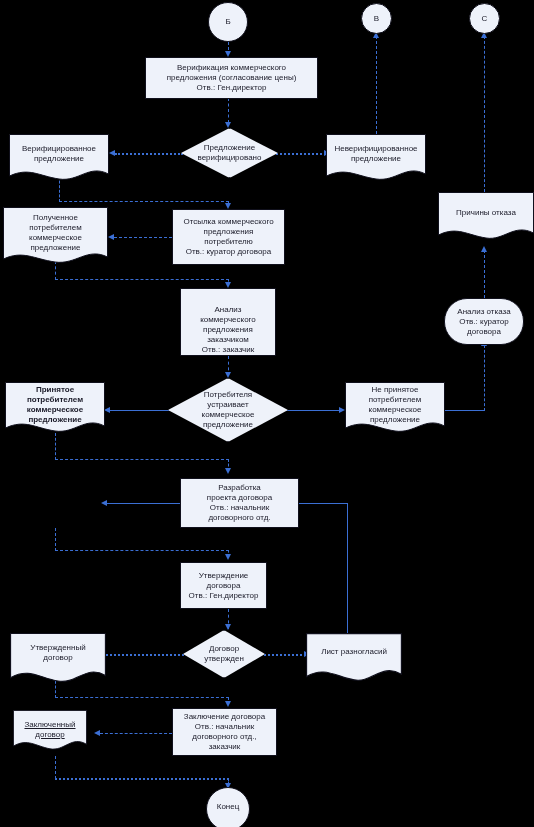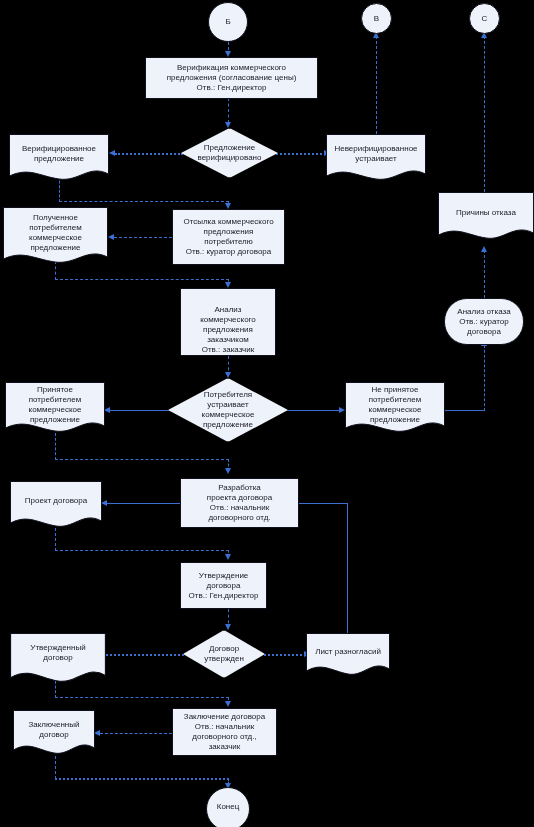--- a/index.html
+++ b/index.html
@@ -251,21 +251,21 @@
     <div class="diamond-bg"></div>
     <span class="lbl">Предложение
 верифицировано</span>
   </div>
 
   <div class="node doc" style="left:326px; top:134px; width:100px; height:50px;">
     <svg class="doc-bg" viewBox="0 0 100 50" preserveAspectRatio="none">
       <path d="M0.5,0.5 L99.5,0.5 L99.5,40 C80,30 70,48 50,45 C30,42 20,33 0.5,42 Z" fill="#eef2fa" stroke="#10101c" stroke-width="1"></path>
     </svg>
     <span class="lbl" style="margin-bottom:10px;">Неверифицированное
-устраивает</span>
+предложение</span>
   </div>
 
   <div class="node doc" style="left:438px; top:192px; width:96px; height:52px;">
     <svg class="doc-bg" viewBox="0 0 96 52" preserveAspectRatio="none">
       <path d="M0.5,0.5 L95.5,0.5 L95.5,41 C76,31 66,49 48,46 C29,43 19,34 0.5,43 Z" fill="#eef2fa" stroke="#10101c" stroke-width="1"></path>
     </svg>
     <span class="lbl" style="margin-bottom:10px;">Причины отказа</span>
   </div>
 
   <div class="node doc" style="left:3px; top:207px; width:105px; height:62px;">
@@ -296,21 +296,21 @@
   <div class="node proc" style="left:444px; top:298px; width:80px; height:47px;border-radius:23px;">
     <span class="lbl">Анализ отказа
 Отв.: куратор
 договора</span>
   </div>
 
   <div class="node doc" style="left:5px; top:382px; width:100px; height:55px;">
     <svg class="doc-bg" viewBox="0 0 100 55" preserveAspectRatio="none">
       <path d="M0.5,0.5 L99.5,0.5 L99.5,44 C80,34 70,52 50,49 C30,46 20,37 0.5,46 Z" fill="#eef2fa" stroke="#10101c" stroke-width="1"></path>
     </svg>
-    <span class="lbl" style="margin-bottom:10px;">Принятое
+    <span class="lbl" style="margin-bottom:10px;font-weight:bold;">Принятое
 потребителем
 коммерческое
 предложение</span>
   </div>
 
   <div class="node decision" style="left:168px; top:378px; width:120px; height:64px;">
     <div class="diamond-bg"></div>
     <span class="lbl">Потребителя
 устраивает
 коммерческое
@@ -320,26 +320,20 @@
   <div class="node doc" style="left:345px; top:382px; width:100px; height:55px;">
     <svg class="doc-bg" viewBox="0 0 100 55" preserveAspectRatio="none">
       <path d="M0.5,0.5 L99.5,0.5 L99.5,44 C80,34 70,52 50,49 C30,46 20,37 0.5,46 Z" fill="#eef2fa" stroke="#10101c" stroke-width="1"></path>
     </svg>
     <span class="lbl" style="margin-bottom:10px;">Не принятое
 потребителем
 коммерческое
 предложение</span>
   </div>
 
-  <div class="node doc" style="left:10px; top:481px; width:92px; height:50px;">
-    <svg class="doc-bg" viewBox="0 0 92 50" preserveAspectRatio="none">
-      <path d="M0.5,0.5 L91.5,0.5 L91.5,40 C73,30 64,48 46,45 C28,42 18,33 0.5,42 Z" fill="#eef2fa" stroke="#10101c" stroke-width="1"></path>
-    </svg>
-    <span class="lbl" style="margin-bottom:10px;">Проект договора</span>
-  </div>
 
   <div class="node proc" style="left:180px; top:478px; width:119px; height:50px;">
     <span class="lbl">Разработка
 проекта договора
 Отв.: начальник
 договорного отд.</span>
   </div>
 
   <div class="node proc" style="left:180px; top:562px; width:87px; height:47px;">
     <span class="lbl">Утверждение
@@ -354,28 +348,28 @@
     <span class="lbl" style="margin-bottom:8px;">Утвержденный
 договор</span>
   </div>
 
   <div class="node decision" style="left:183px; top:630px; width:82px; height:48px;">
     <div class="diamond-bg"></div>
     <span class="lbl">Договор
 утвержден</span>
   </div>
 
-  <div class="node doc" style="left:306px; top:633px; width:84px; height:46px;">
+  <div class="node doc" style="left:306px; top:633px; width:96px; height:46px;">
     <svg class="doc-bg" viewBox="0 0 84 46" preserveAspectRatio="none">
       <path d="M0.5,0.5 L83.5,0.5 L83.5,36 C66,26 58,44 42,41 C26,38 16,29 0.5,38 Z" fill="#eef2fa" stroke="#10101c" stroke-width="1"></path>
     </svg>
     <span class="lbl" style="margin-bottom:8px;">Лист разногласий</span>
   </div>
 
-  <div class="node doc" style="left:13px; top:710px; width:82px; height:48px;">
+  <div class="node doc" style="left:13px; top:710px; width:74px; height:48px;text-decoration:underline;">
     <svg class="doc-bg" viewBox="0 0 82 48" preserveAspectRatio="none">
       <path d="M0.5,0.5 L81.5,0.5 L81.5,38 C65,28 57,46 41,43 C25,40 16,31 0.5,40 Z" fill="#eef2fa" stroke="#10101c" stroke-width="1"></path>
     </svg>
     <span class="lbl" style="margin-bottom:8px;">Заключенный
 договор</span>
   </div>
 
   <div class="node proc" style="left:172px; top:708px; width:105px; height:48px;">
     <span class="lbl">Заключение договора
 Отв.: начальник

